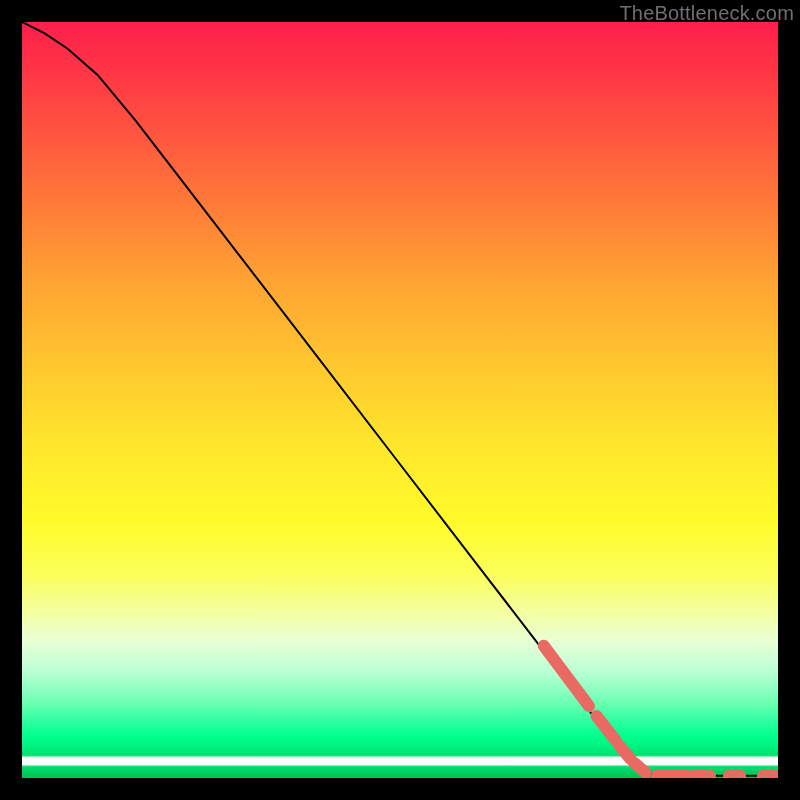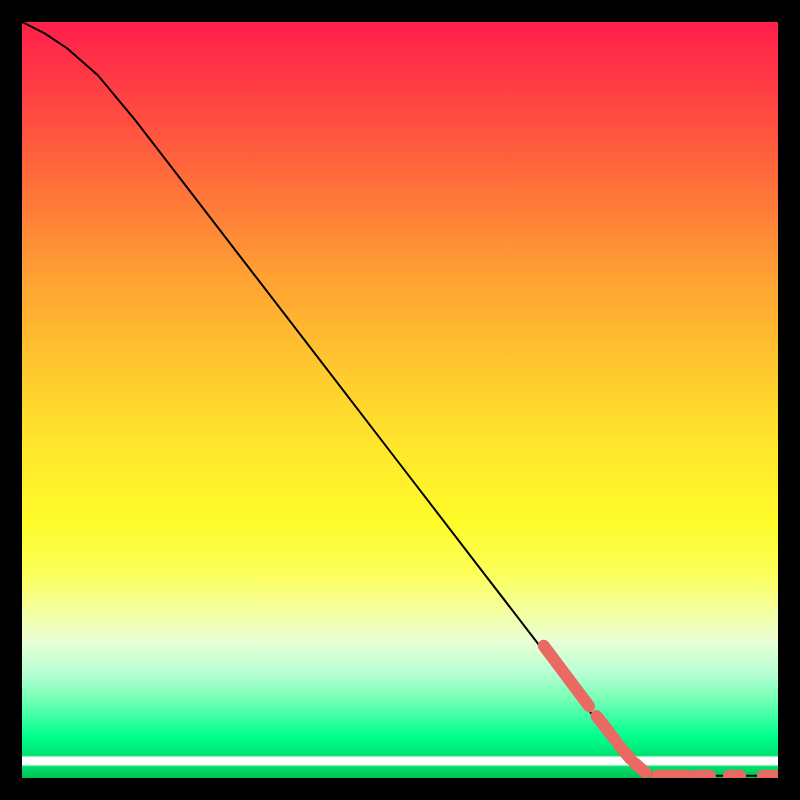--- a/index.html
+++ b/index.html
@@ -84,13 +84,14 @@
           <line x1="574.5600000000001" y1="694.008" x2="593.46" y2="718.2" stroke="#e96a63" stroke-width="12" stroke-linecap="round"></line>
           <line x1="597.24" y1="723.492" x2="608.58" y2="737.1" stroke="#e96a63" stroke-width="12" stroke-linecap="round"></line>
           <line x1="612.36" y1="740.88" x2="623.6999999999999" y2="750.708" stroke="#e96a63" stroke-width="12" stroke-linecap="round"></line>
           <line x1="635.04" y1="753.732" x2="665.28" y2="753.732" stroke="#e96a63" stroke-width="12" stroke-linecap="round"></line>
           <line x1="672.84" y1="753.732" x2="687.96" y2="753.732" stroke="#e96a63" stroke-width="12" stroke-linecap="round"></line>
           <line x1="706.86" y1="753.732" x2="718.1999999999999" y2="753.732" stroke="#e96a63" stroke-width="12" stroke-linecap="round"></line>
           <line x1="740.88" y1="753.732" x2="752.22" y2="753.732" stroke="#e96a63" stroke-width="12" stroke-linecap="round"></line>
         </g>
     </svg>
   </div>
+  <div class="attribution">TheBottleneck.com</div>
 </div>
 
 </body></html>

